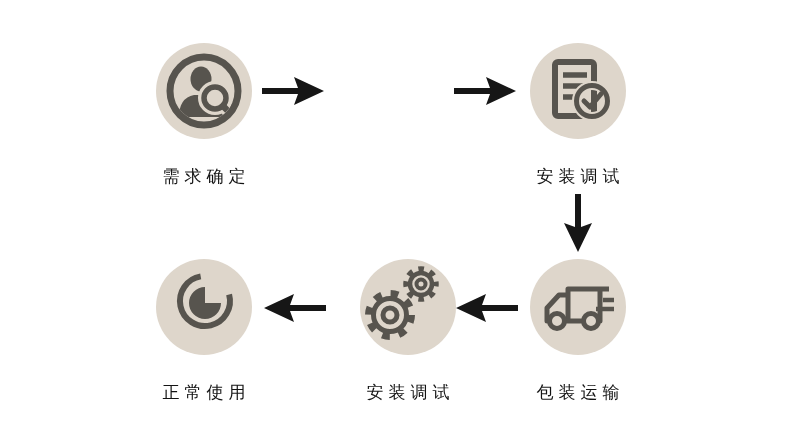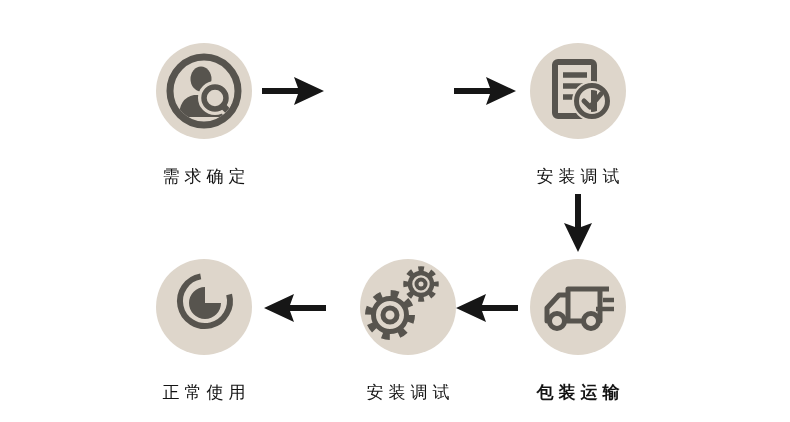--- a/index.html
+++ b/index.html
@@ -78,21 +78,21 @@
         <line class="st" x1="33" y1="43" x2="57" y2="43" stroke-width="5.5"></line>
         <line class="st" x1="33" y1="54" x2="46" y2="54" stroke-width="5.5"></line>
         <circle class="bgst bgfl" cx="62" cy="58" r="15.5" stroke-width="9"></circle>
         <circle class="st" cx="62" cy="58" r="15.5" stroke-width="5"></circle>
         <path class="st" d="M54,58 L60,64 L71,51" stroke-width="5" stroke-linecap="round" stroke-linejoin="round"></path>
       </svg>
     </div>
     <div class="label">安装调试</div>
   </div>
 
-  <div class="step" style="left:498px;top:259px;font-weight:bold;">
+  <div class="step" style="left:498px;top:259px;">
     <div class="circle">
       <svg viewBox="0 0 96 96">
         <g stroke-linejoin="round">
           <path class="st" d="M38,62 L38,30 L79,30" stroke-width="5"></path>
           <path class="st" d="M70,32 L70,62 L17,62 L17,49 L29,36 L40,36" stroke-width="5"></path>
           <line class="st" x1="73" y1="41" x2="84" y2="41" stroke-width="4.5"></line>
           <line class="st" x1="66" y1="50" x2="84" y2="50" stroke-width="4.5"></line>
           <circle class="st bgfl" cx="27" cy="62" r="7.5" stroke-width="5"></circle>
           <circle class="st bgfl" cx="61" cy="62" r="7.5" stroke-width="5"></circle>
         </g>

